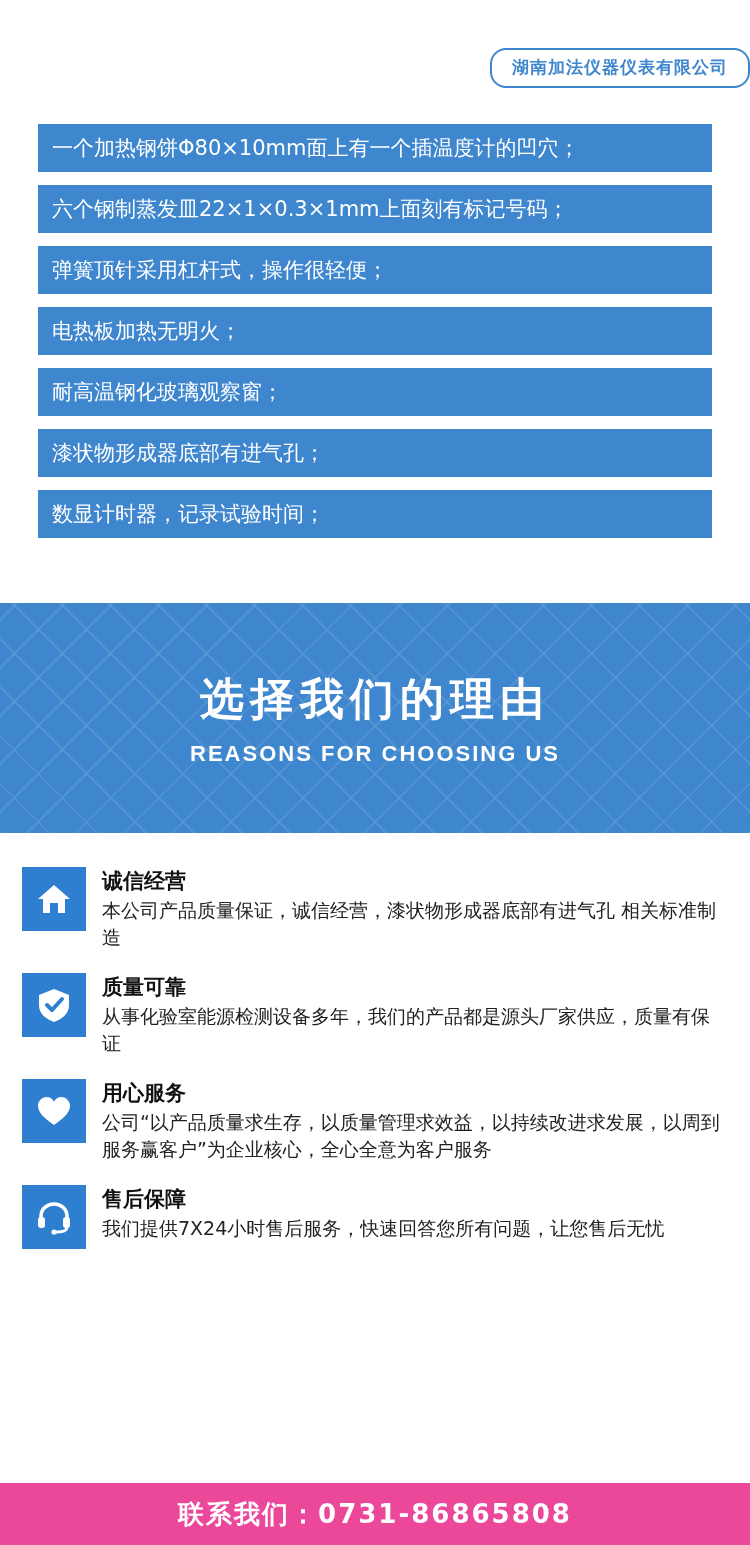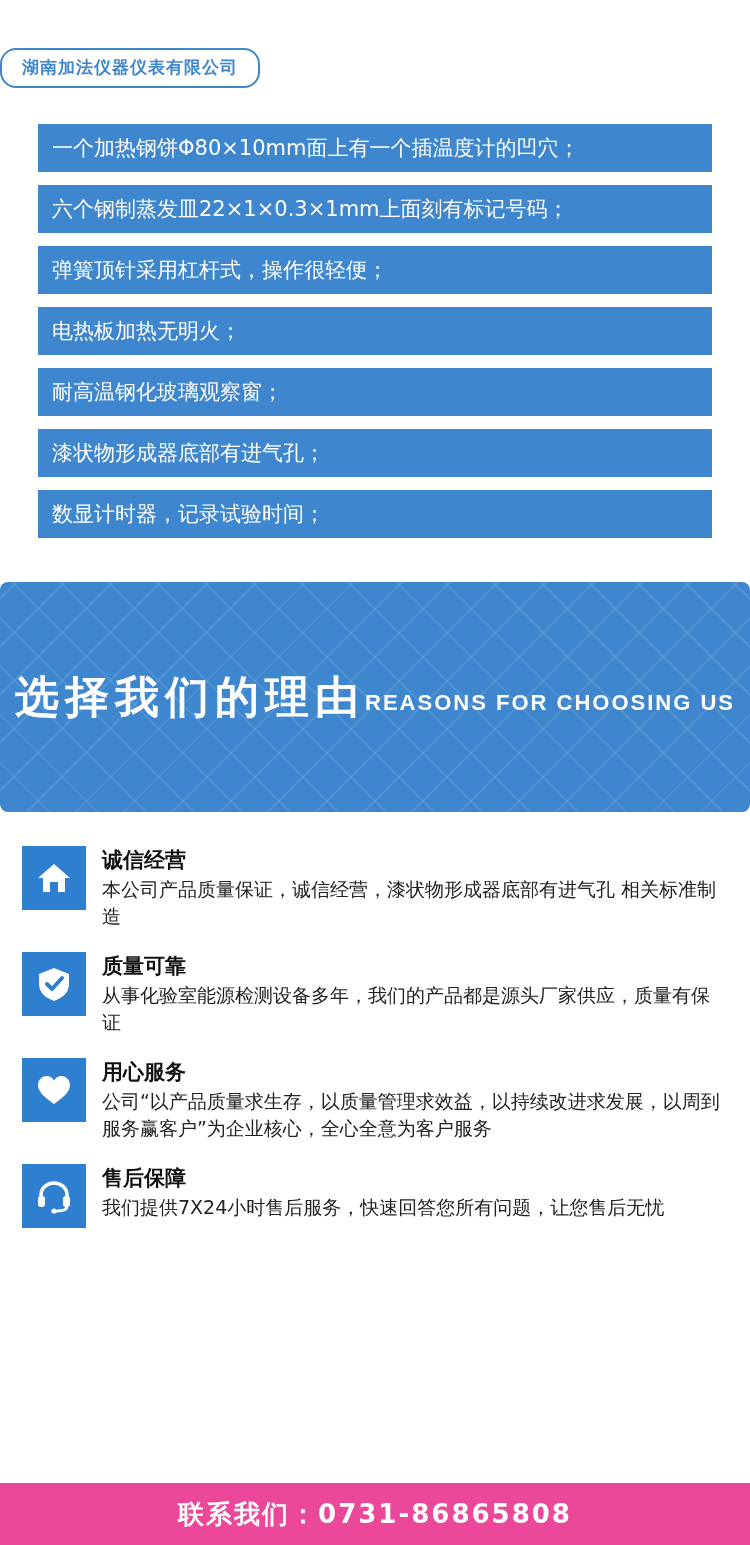--- a/index.html
+++ b/index.html
@@ -11,21 +11,21 @@
   body { width: 750px; height: 1545px; overflow: hidden; position: relative; }
 
   
   .features-section {
     background: #ffffff;
     padding: 0 0 0 0;
     position: relative;
   }
   .company-badge-wrap {
     display: flex;
-    justify-content: flex-start;
+    justify-content: flex-end;
     padding-top: 48px;
   }
   .company-badge {
     border: 2px solid #3e86cd;
     border-radius: 16px;
     color: #3e86cd;
     font-size: 17px;
     font-weight: bold;
     padding: 6px 20px 7px 20px;
     letter-spacing: 1px;
@@ -51,30 +51,29 @@
     height: 48px;
     line-height: 48px;
     padding-left: 14px;
     margin-bottom: 13px;
     white-space: nowrap;
     font-family: "DejaVu Sans", "Liberation Sans", sans-serif;
   }
 
   
   .reasons-banner {
-    margin-top: 44px;
+    margin-top: 65px;
     height: 230px;
     background-color: #3e86cd;
     position: relative;
     overflow: hidden;
     display: flex;
-    flex-direction: row;
+    flex-direction: column;
     align-items: center;
     justify-content: center;
-    border-radius: 8px;
   }
   .reasons-banner .pattern {
     position: absolute;
     inset: 0;
     opacity: .18;
     background-image:
       repeating-linear-gradient(45deg, rgba(255,255,255,.55) 0 2px, transparent 2px 34px),
       repeating-linear-gradient(-45deg, rgba(255,255,255,.55) 0 2px, transparent 2px 34px);
   }
   .reasons-cn {

